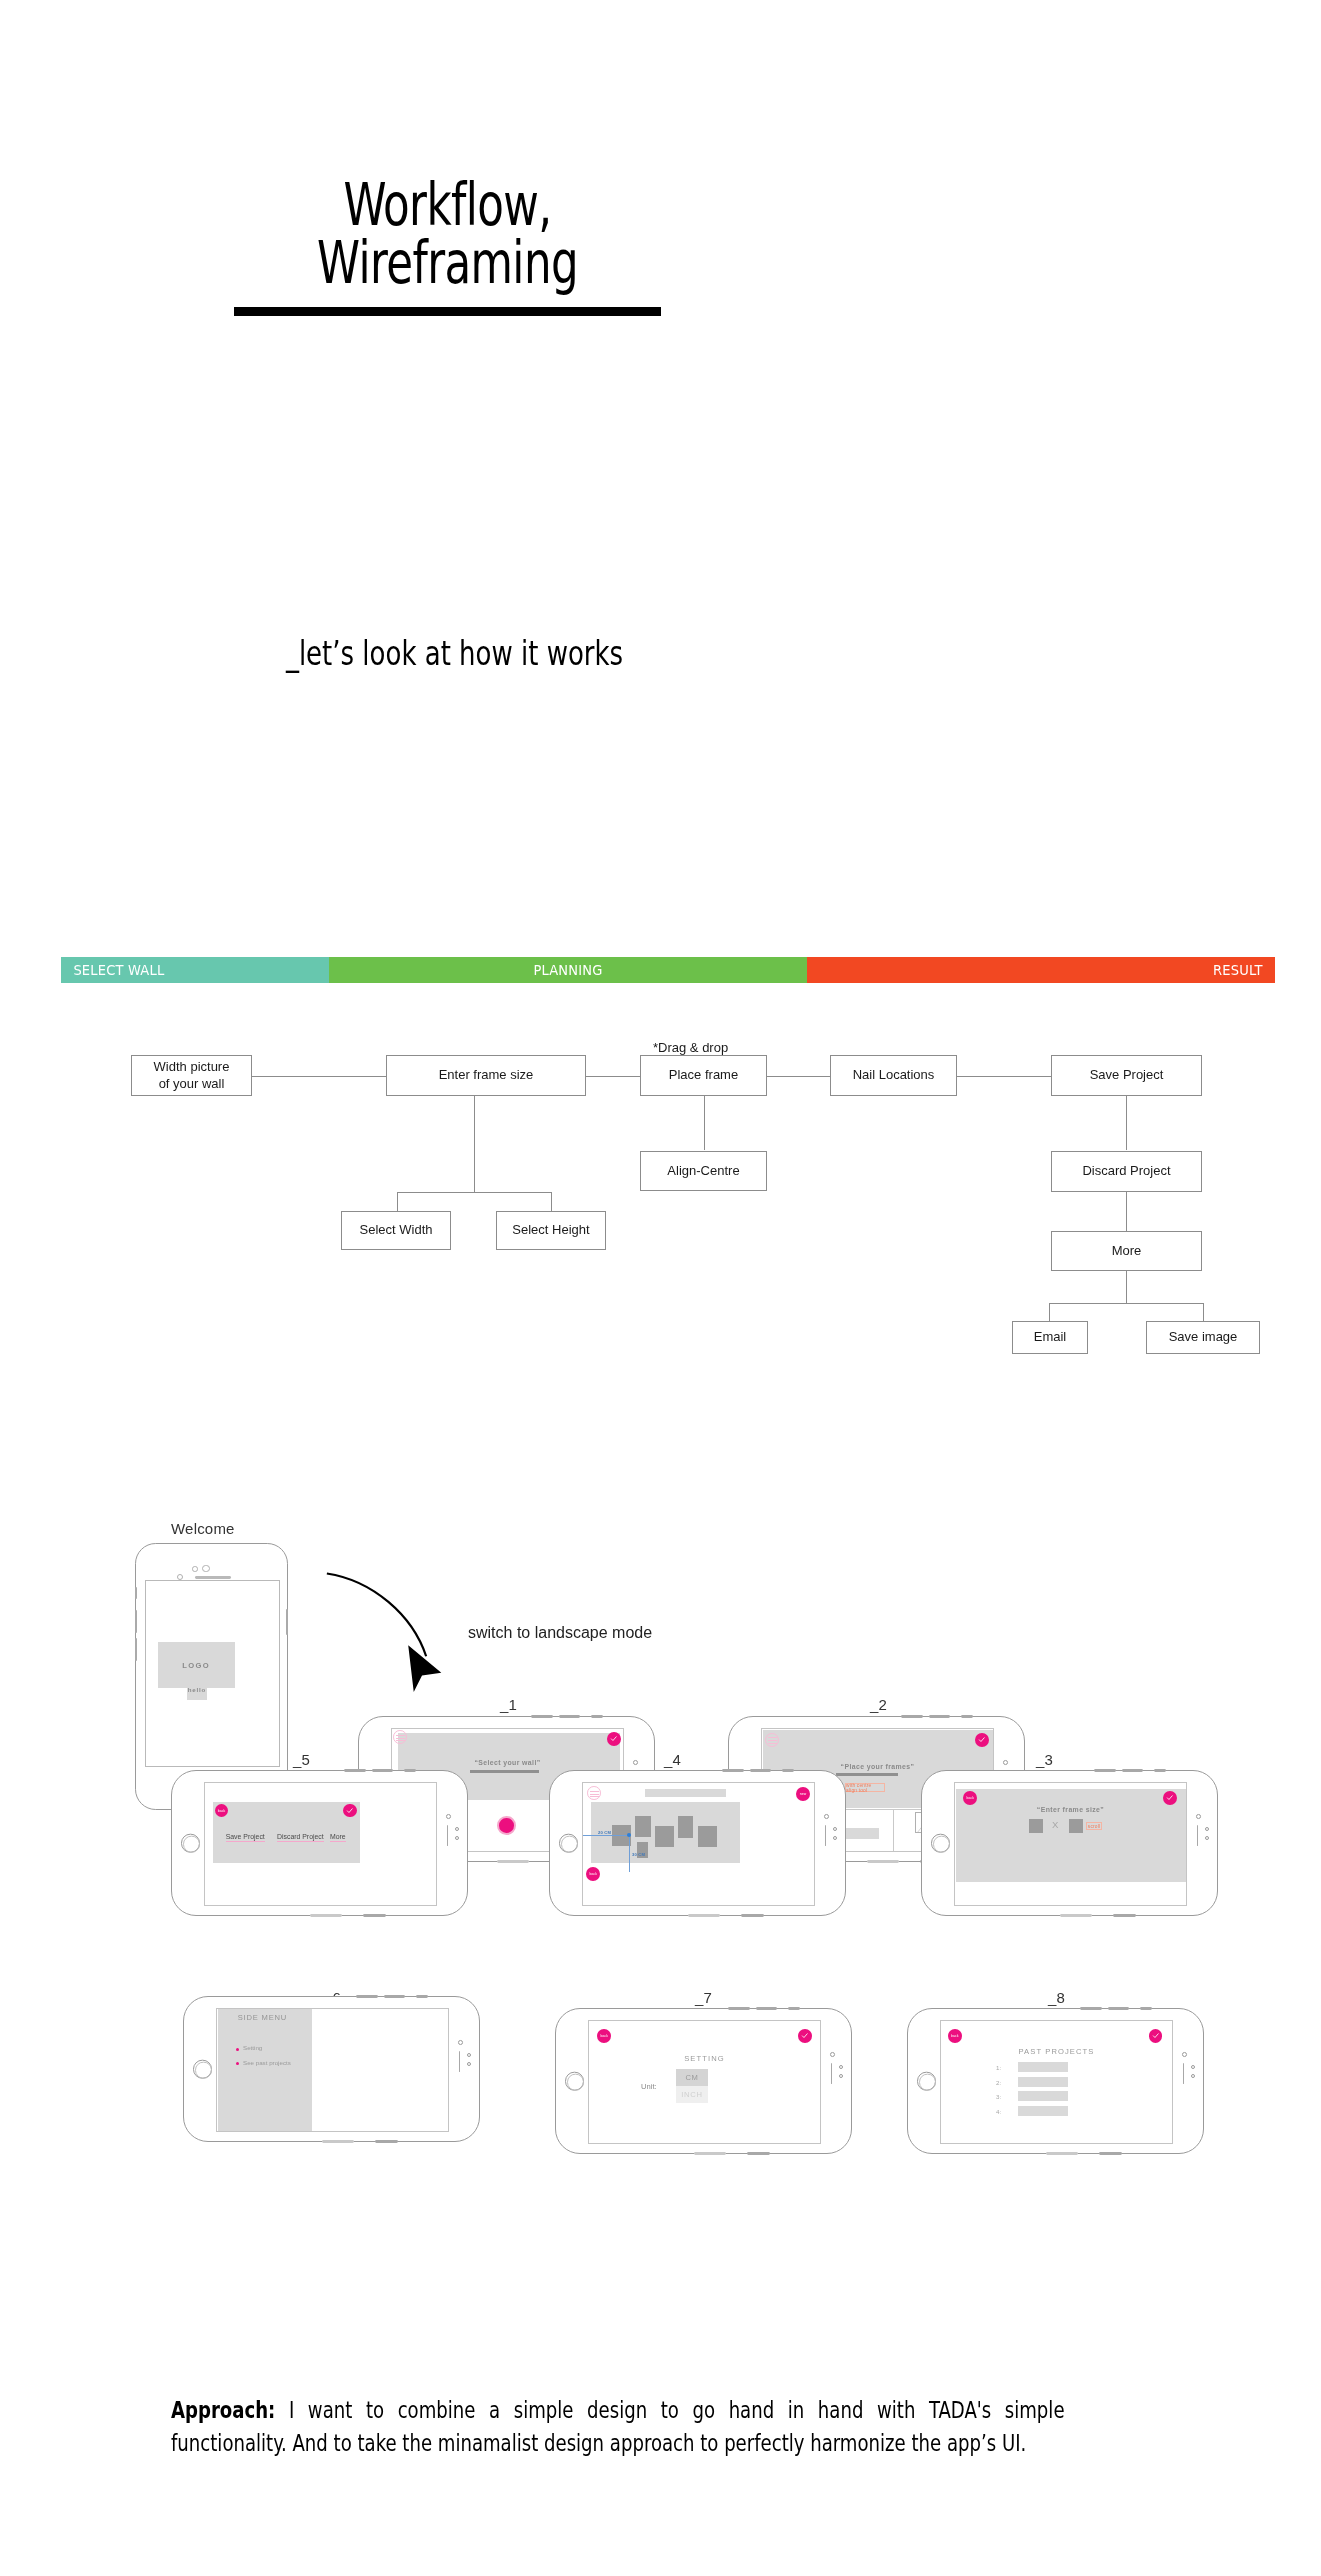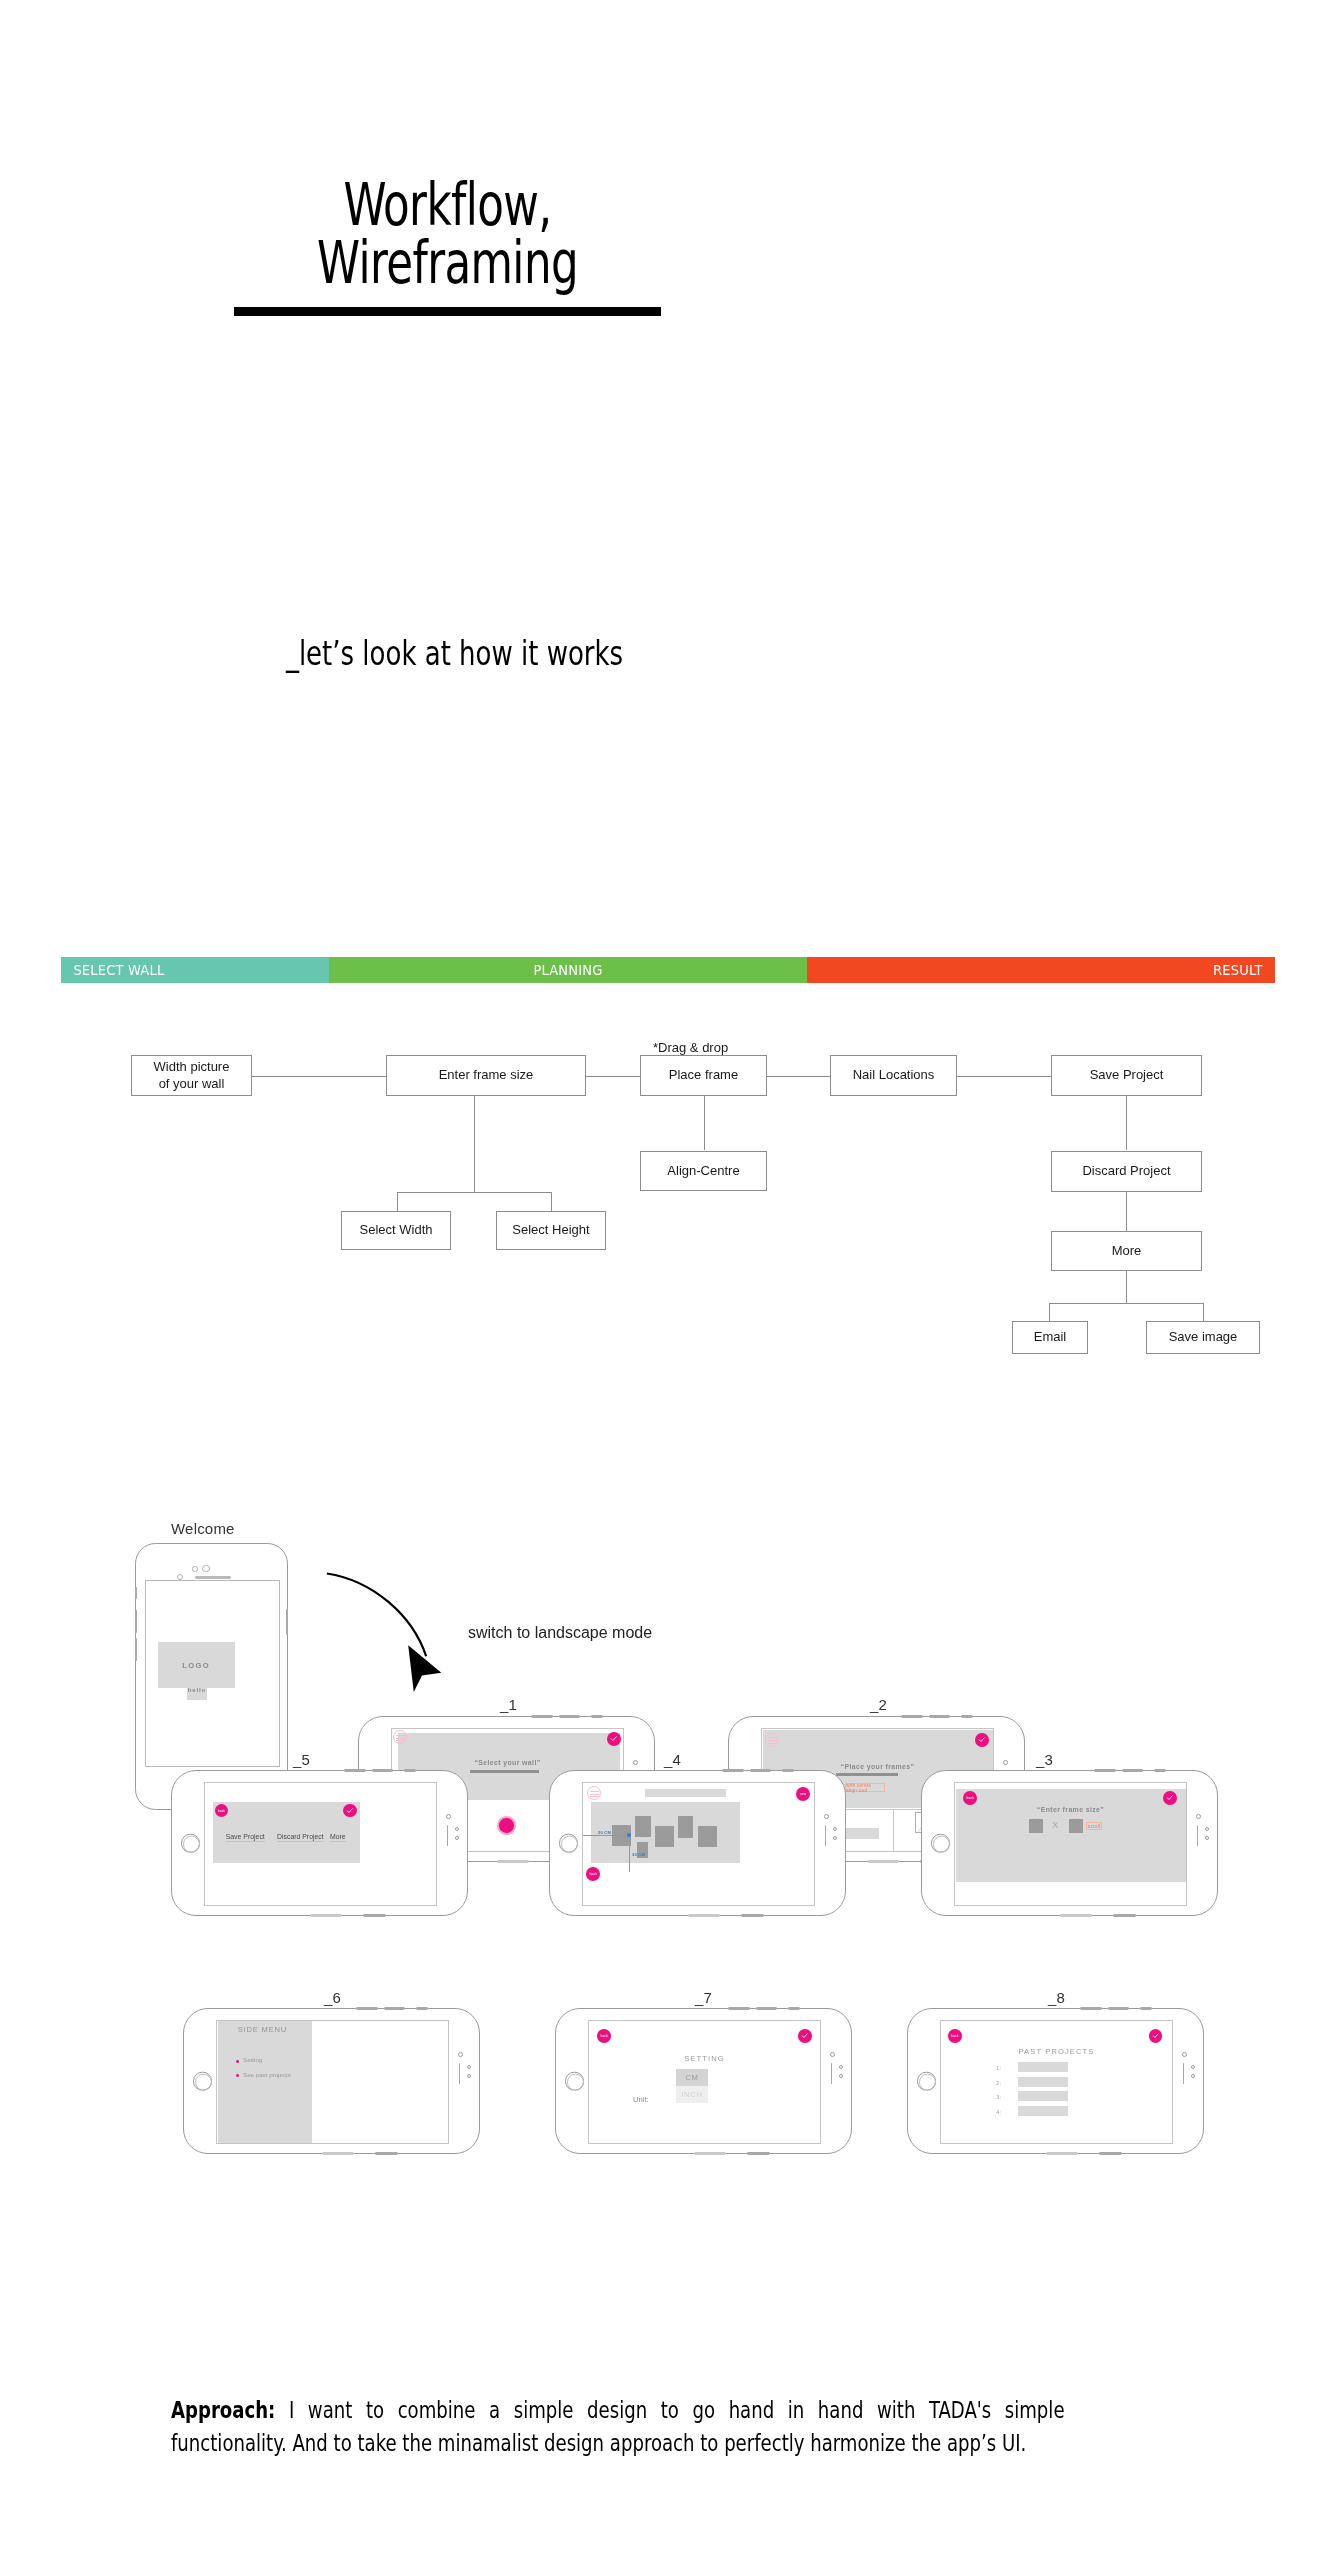--- a/index.html
+++ b/index.html
@@ -573,21 +573,21 @@
       </div>
       <div class="quote-text" style="top:23.4px;">“Enter frame size”</div>
       <div class="gbox" style="left:74px; top:36px; width:13.8px; height:13.8px;"></div>
       <div class="xsym" style="left:97px; top:36px;">X</div>
       <div class="gbox" style="left:114px; top:36px; width:13.8px; height:13.8px;"></div>
       <div class="pill-outline" style="left:131px; top:39px; width:16px; height:8.3px;">scroll</div>
     </div>
   </div>
 
   <div class="phone-label" style="left:324px; top:475px;">_6</div>
-  <div class="phone-l" style="left:183px; top:494px;">
+  <div class="phone-l" style="left:183px; top:482px;">
     <div class="lvol1"></div>
     <div class="lvol2"></div>
     <div class="lpwr"></div>
     <div class="lbot1"></div>
     <div class="lbot2"></div>
     <div class="lhome"></div>
     <div class="lcam"></div>
     <div class="lspk"></div>
     <div class="ldot1"></div>
     <div class="ldot2"></div>
@@ -614,21 +614,21 @@
     <div class="ldot1"></div>
     <div class="ldot2"></div>
     <div class="screen">
       <div class="pink-back" style="left:8.3px; top:8.3px;">back</div>
       <div class="pink-check" style="right:8.3px; top:8.3px;">
         <svg width="7.6" height="7.6" viewBox="0 0 11 11">
             <path d="M2 5.6 L4.3 8 L9 2.6" stroke="#fff" stroke-width="1.2" fill="none" stroke-linecap="round"></path>
           </svg>
       </div>
       <div class="sect-title" style="top:33px;">SETTING</div>
-      <div class="unit-label" style="left:44px; top:61px;margin-top:13px;">Unit:</div>
+      <div class="unit-label" style="left:52px; top:61px;">Unit:</div>
       <div class="unit-opt on" style="left:87px; top:48px; width:32px; height:16.5px;">CM</div>
       <div class="unit-opt off" style="left:87px; top:65px; width:32px; height:16.5px;">INCH</div>
     </div>
   </div>
 
   <div class="phone-label" style="left:1048px; top:475px;">_8</div>
   <div class="phone-l" style="left:907px; top:494px;">
     <div class="lvol1"></div>
     <div class="lvol2"></div>
     <div class="lpwr"></div>

